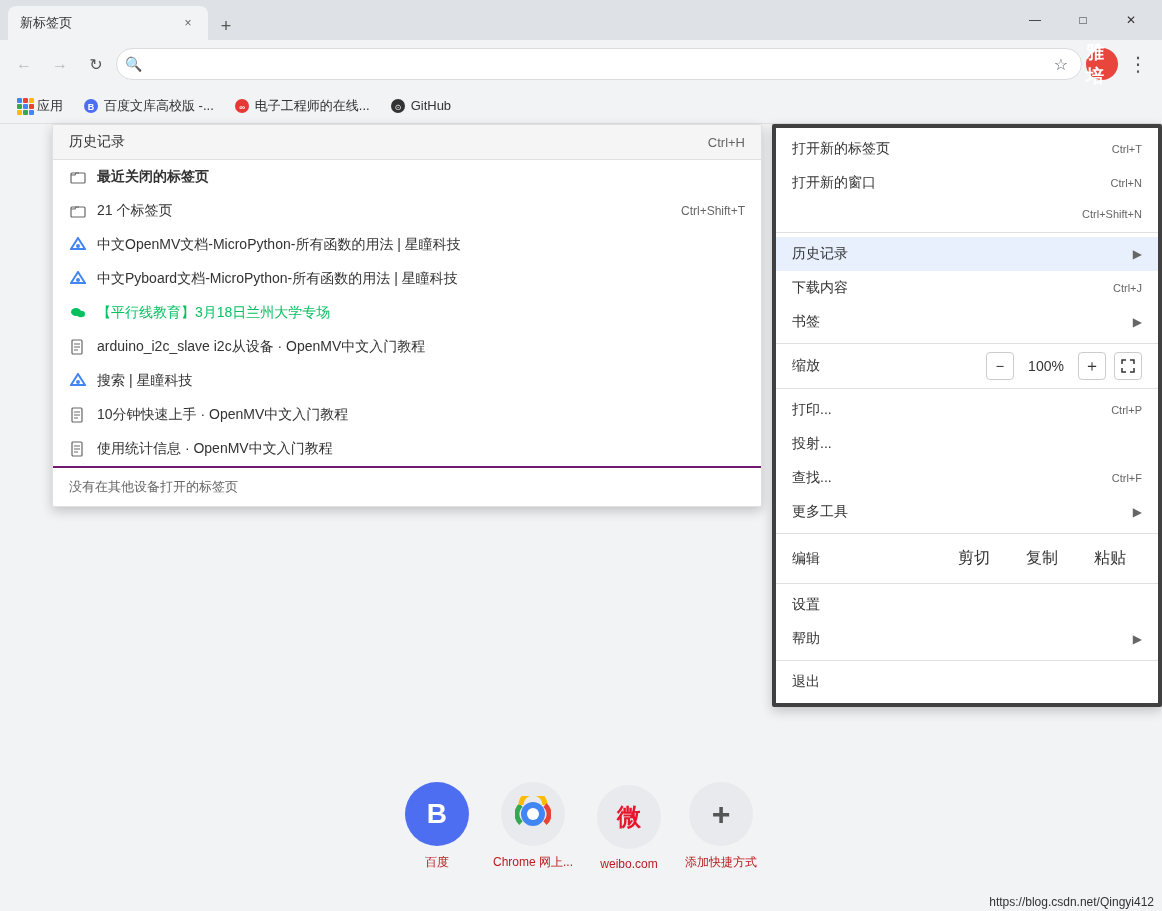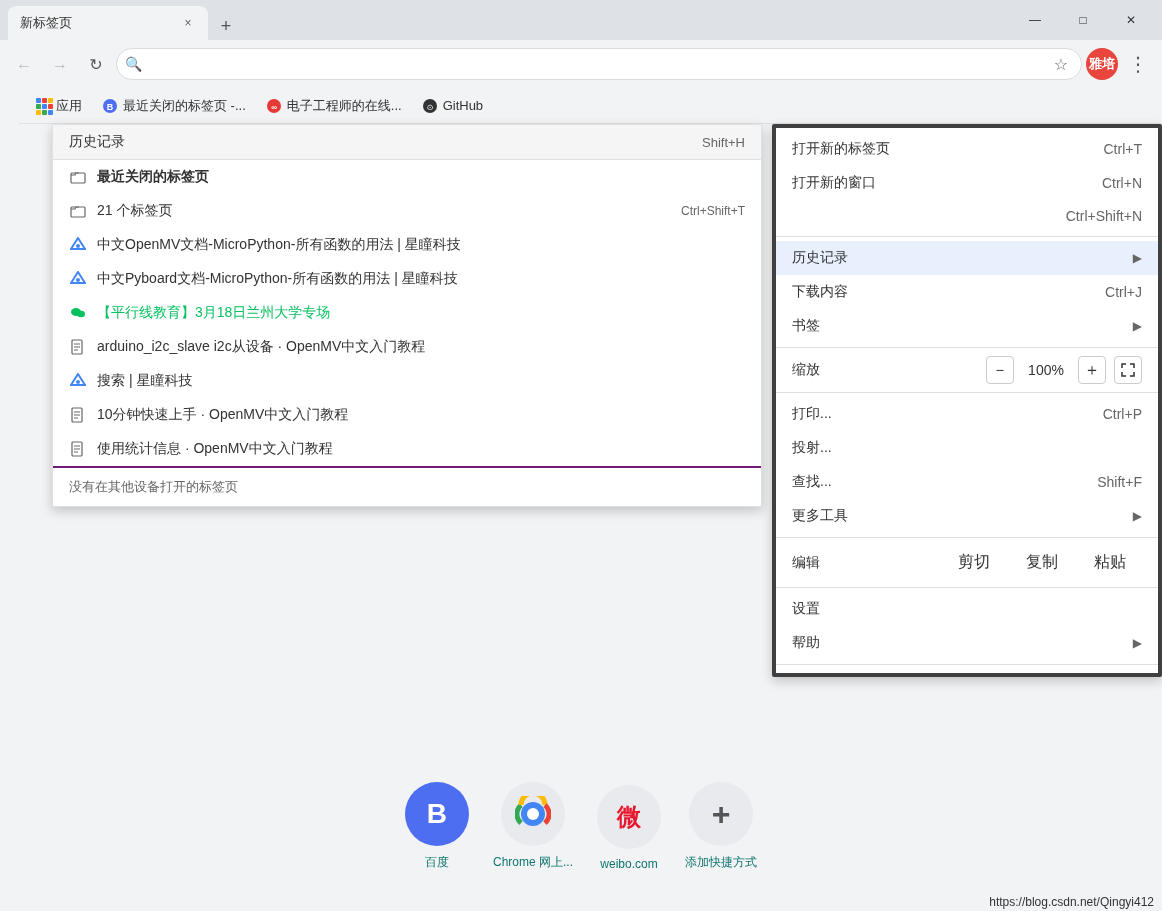--- a/index.html
+++ b/index.html
@@ -136,21 +136,21 @@
     }
     .profile-btn {
       width: 32px;
       height: 32px;
       border-radius: 50%;
       background: #e8453c;
       display: flex;
       align-items: center;
       justify-content: center;
       color: white;
-      font-size: 13px;
+      font-size: 18px;
       font-weight: bold;
       cursor: pointer;
     }
     .more-btn {
       width: 32px;
       height: 32px;
       border-radius: 50%;
       display: flex;
       align-items: center;
       justify-content: center;
@@ -162,21 +162,20 @@
     
     .bookmarks-bar {
       height: 36px;
       background: #f1f3f4;
       border-bottom: 1px solid #e0e0e0;
       display: flex;
       align-items: center;
       padding: 0 8px;
       gap: 4px;
       overflow: hidden;
-      margin-left: 19px;
     }
     .bookmark-apps {
       display: flex;
       align-items: center;
       gap: 3px;
       padding: 3px 8px;
       border-radius: 4px;
       cursor: pointer;
       font-size: 13px;
       color: #333;
@@ -274,21 +273,21 @@
       display: flex;
       align-items: center;
       padding: 8px 16px;
       cursor: pointer;
       font-size: 14px;
       color: #333;
       gap: 0;
     }
     .menu-item.active-item { background: #e8f0fe; }
     .menu-item-label { flex: 1; }
-    .menu-item-shortcut { font-size: 14px; color: #666; margin-left: auto; }
+    .menu-item-shortcut { font-size: 11px; color: #666; margin-left: auto; }
     .menu-item-arrow { font-size: 12px; color: #666; margin-left: 8px; }
     .menu-divider { height: 1px; background: #e0e0e0; margin: 4px 0; }
     .zoom-row {
       display: flex;
       align-items: center;
       padding: 4px 16px;
       gap: 0;
     }
     .zoom-label { font-size: 14px; color: #333; flex: 1; }
     .zoom-controls {
@@ -364,21 +363,21 @@
       border-radius: 50%;
       background: #e8eaed;
       display: flex;
       align-items: center;
       justify-content: center;
       font-size: 28px;
       font-weight: bold;
     }
     .shortcut-label {
       font-size: 12px;
-      color: #0f766e;
+      color: #b91c1c;
     }
 
     
     .status-bar {
       position: absolute;
       bottom: 0;
       right: 0;
       padding: 2px 8px;
       font-size: 12px;
       color: #333;
@@ -443,21 +442,21 @@
       <rect x="7" y="13" width="5" height="5" rx="1" fill="#34a853"></rect>
       <rect x="13" y="13" width="5" height="5" rx="1" fill="#4285f4"></rect>
     </svg>
     <span>应用</span>
   </div>
   <div class="bookmark-item">
     <svg width="16" height="16" viewBox="0 0 16 16">
       <circle cx="8" cy="8" r="7" fill="#4e6ef2"></circle>
       <text x="8" y="12" text-anchor="middle" fill="white" font-size="9" font-weight="bold">B</text>
     </svg>
-    <span>最近关闭的标签页 -...</span>
+    <span>百度文库高校版 -...</span>
   </div>
   <div class="bookmark-item">
     <svg width="16" height="16" viewBox="0 0 16 16">
       <circle cx="8" cy="8" r="7" fill="#e53935"></circle>
       <text x="8" y="12" text-anchor="middle" fill="white" font-size="8" font-weight="bold">∞</text>
     </svg>
     <span>电子工程师的在线...</span>
   </div>
   <div class="bookmark-item">
     <svg width="16" height="16" viewBox="0 0 16 16">
@@ -500,21 +499,21 @@
       <div class="shortcut-icon" style="background:#e8eaed;">
         <span style="color:#555;font-size:32px;">+</span>
       </div>
       <span class="shortcut-label">添加快捷方式</span>
     </div>
   </div>
 
   <div class="history-dropdown">
     <div class="history-header">
       <span class="history-header-text">历史记录</span>
-      <span class="history-shortcut">Shift+H</span>
+      <span class="history-shortcut">Ctrl+H</span>
     </div>
 
     <div class="history-item bold-item">
       <div class="history-icon">
         <svg width="16" height="16" viewBox="0 0 16 16">
           <rect x="1" y="4" width="14" height="10" rx="1" fill="none" stroke="#666" stroke-width="1.2"></rect>
           <path d="M1 6 L5 6 L6 4 L9 4" fill="none" stroke="#666" stroke-width="1.2"></path>
         </svg>
       </div>
       <span class="history-item-text">最近关闭的标签页</span>
@@ -674,21 +673,21 @@
       <span class="menu-item-label">打印...</span>
       <span class="menu-item-shortcut">Ctrl+P</span>
     </div>
 
     <div class="menu-item">
       <span class="menu-item-label">投射...</span>
     </div>
 
     <div class="menu-item">
       <span class="menu-item-label">查找...</span>
-      <span class="menu-item-shortcut">Shift+F</span>
+      <span class="menu-item-shortcut">Ctrl+F</span>
     </div>
 
     <div class="menu-item">
       <span class="menu-item-label">更多工具</span>
       <span class="menu-item-arrow">▶</span>
     </div>
 
     <div class="menu-divider"></div>
 
     <div class="edit-row">
@@ -706,19 +705,22 @@
       <span class="menu-item-label">设置</span>
     </div>
 
     <div class="menu-item">
       <span class="menu-item-label">帮助</span>
       <span class="menu-item-arrow">▶</span>
     </div>
 
     <div class="menu-divider"></div>
 
+    <div class="menu-item">
+      <span class="menu-item-label">退出</span>
+    </div>
   </div>
 
   <div class="status-bar">
     <span>https://blog.csdn.net/Qingyi412</span>
   </div>
 
 </div>
 
 </body></html>

